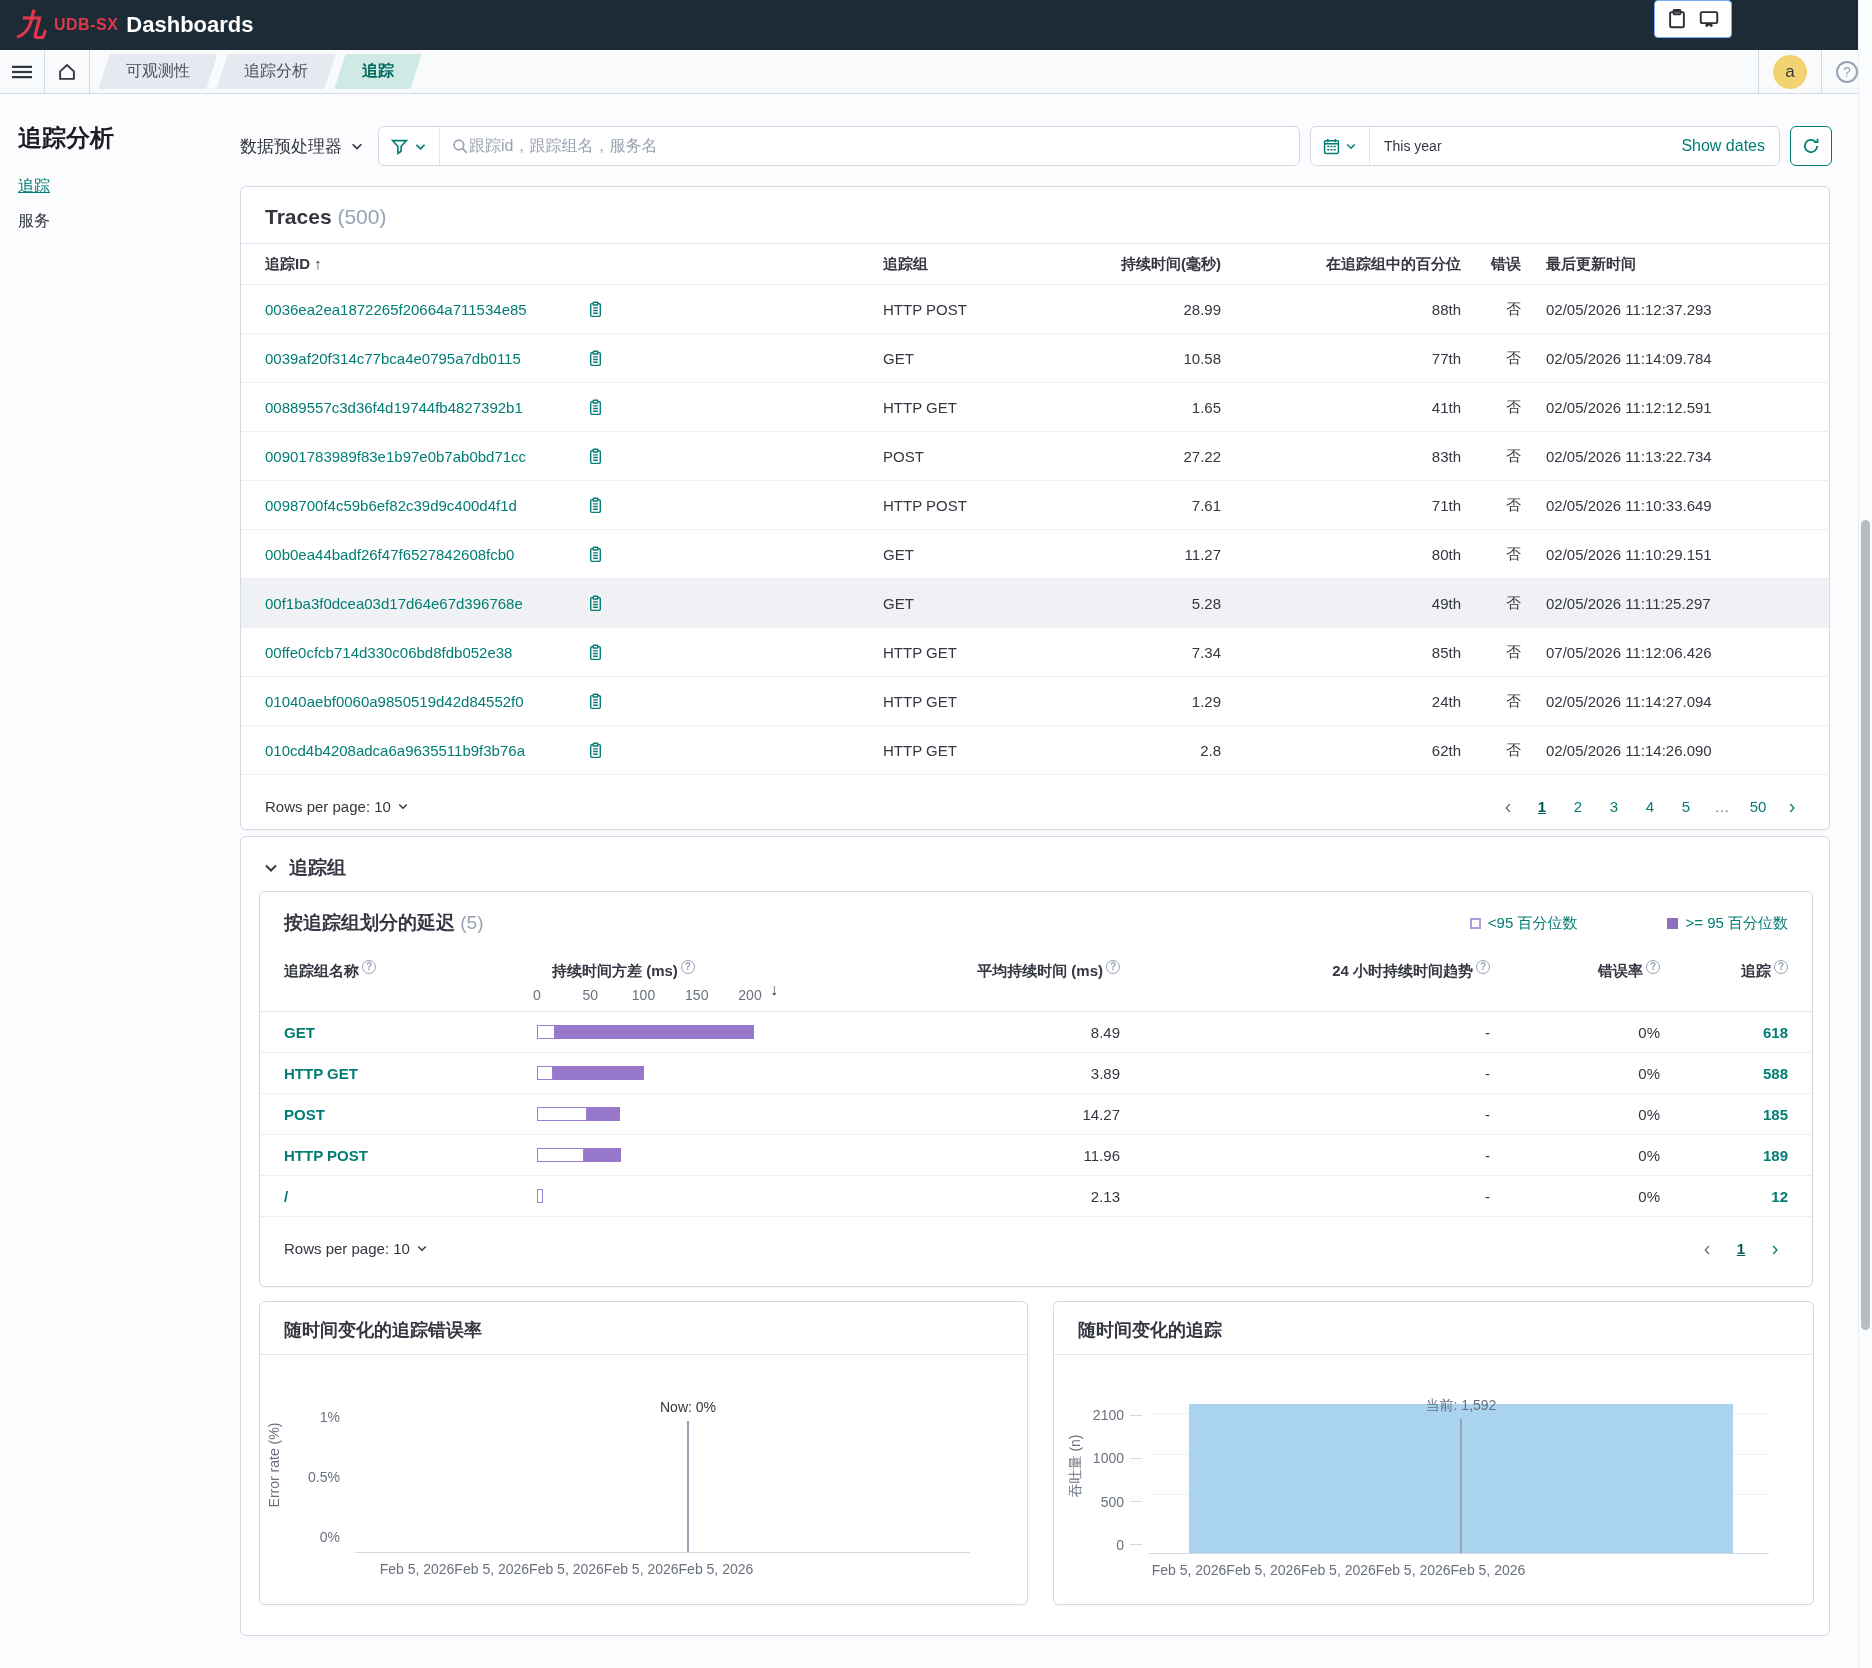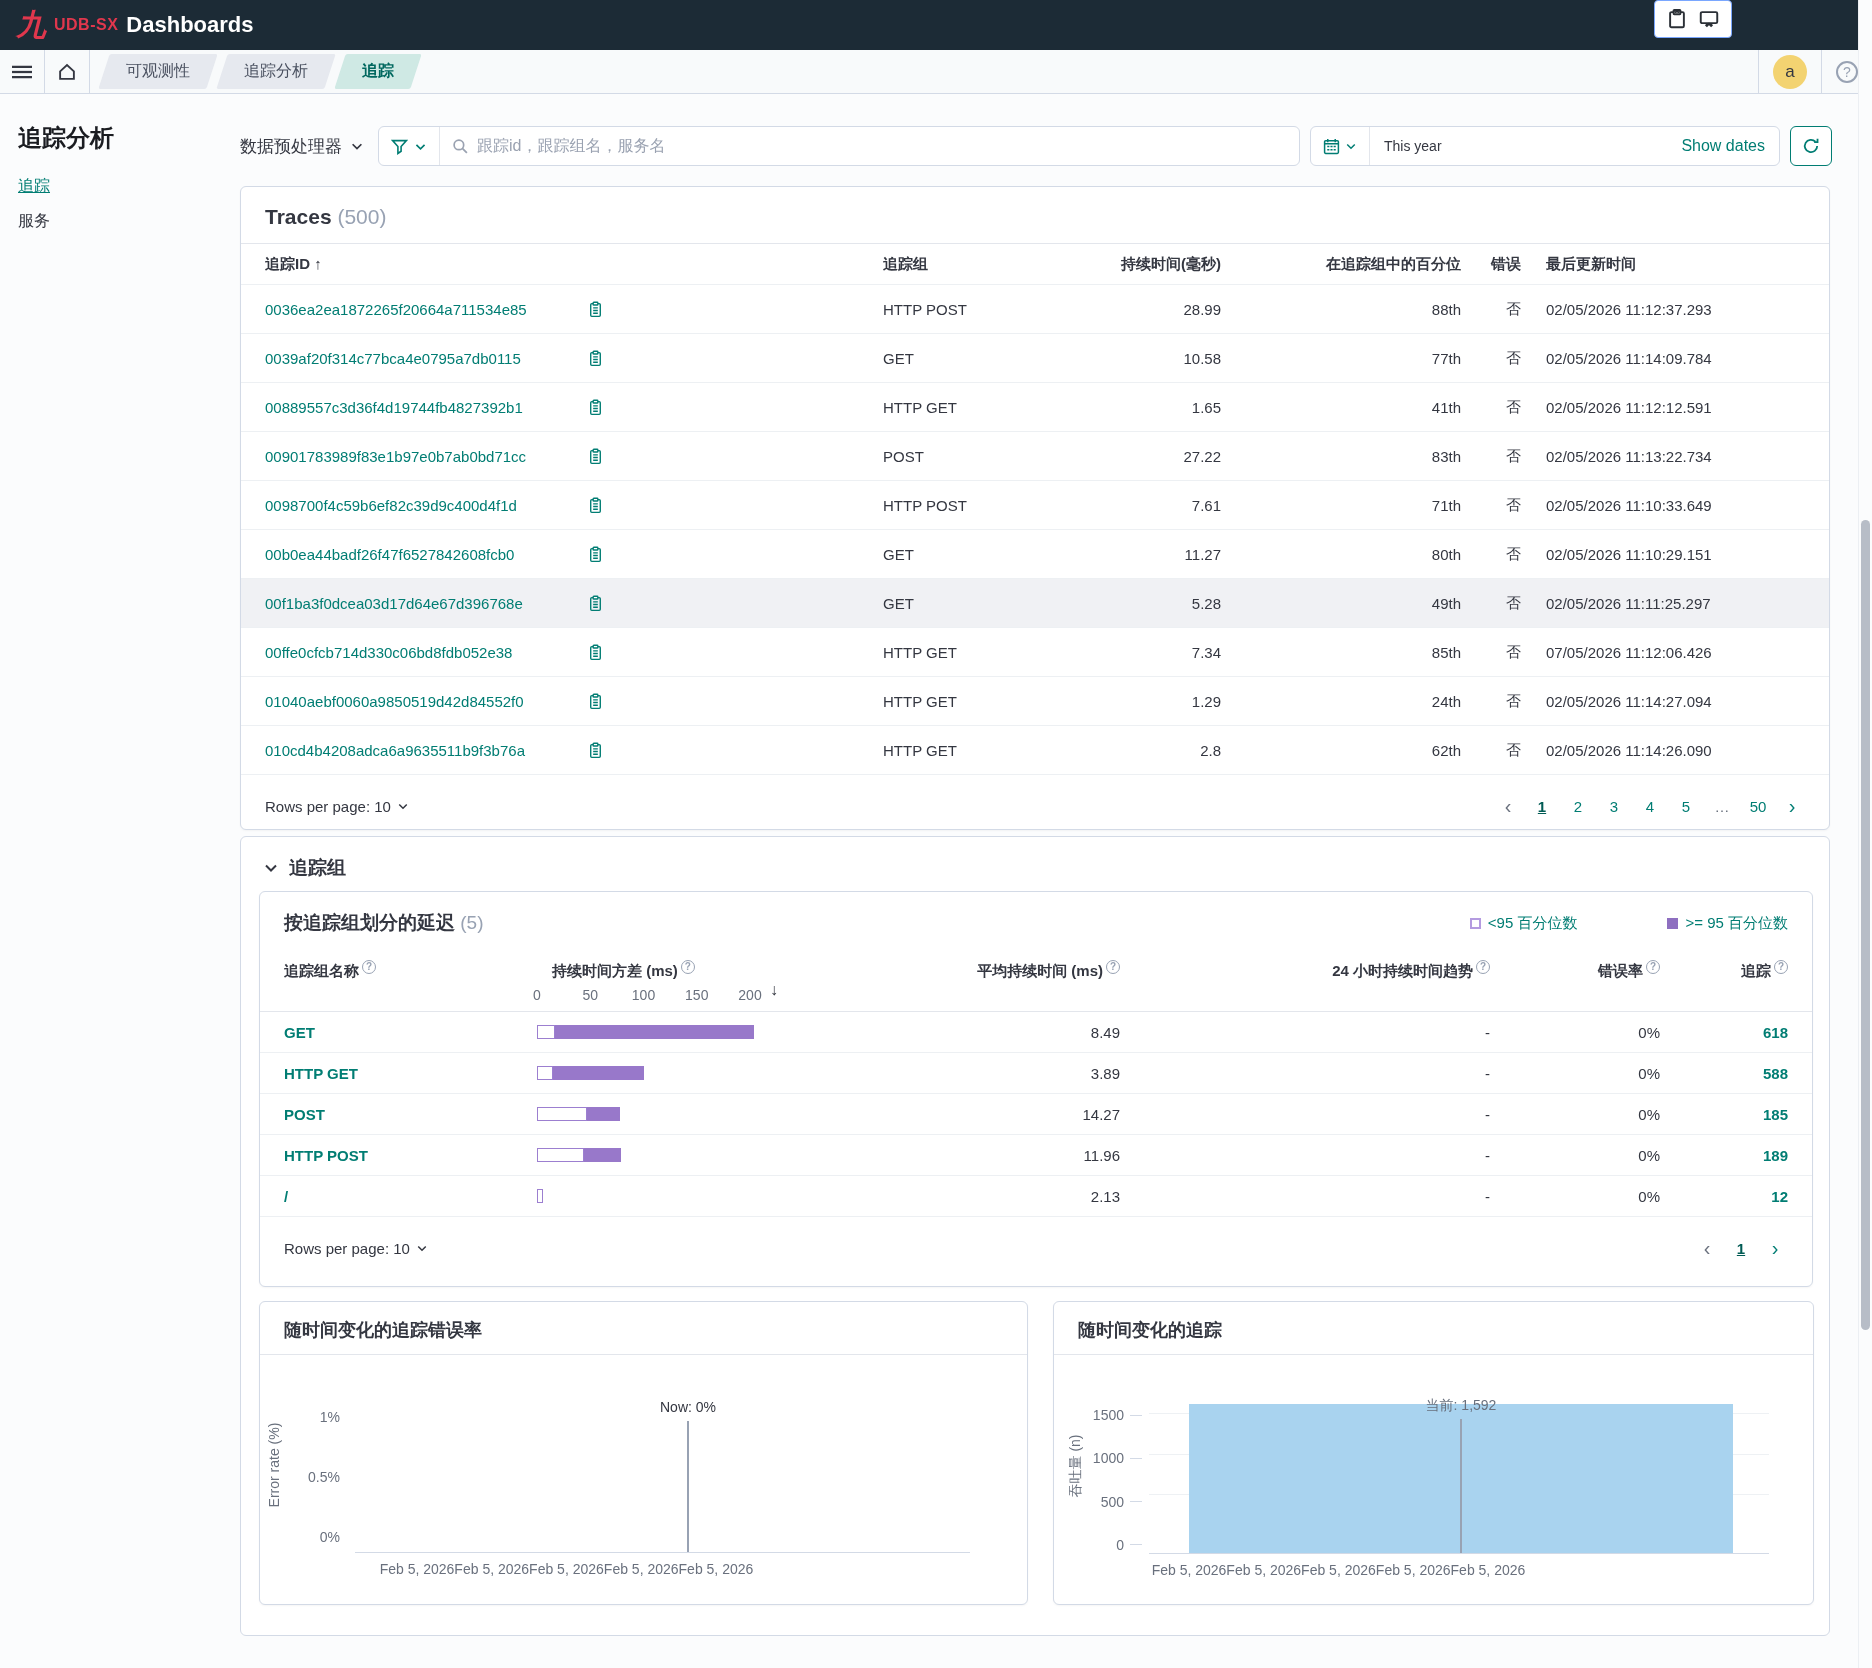--- a/index.html
+++ b/index.html
@@ -32,21 +32,21 @@
   .sidebar-title { font-size:24px; font-weight:bold; color:#1a1c21; margin-bottom:22px; }
   .side-link { display:block; font-size:16px; margin-bottom:14px; color:#343741; text-decoration:none; cursor:pointer; }
   .side-link.active { color:#017d73; text-decoration:underline; }
 
   
   .toolbar { position:absolute; left:240px; top:128px; width:1592px; height:36px; display:flex; align-items:center; }
   .src-select { display:flex; align-items:center; gap:8px; font-size:17px; color:#343741; cursor:pointer; white-space:nowrap; padding-right:14px; }
   .src-select svg { color:#343741; }
   .search-group { flex:1; height:40px; background:#fff; border:1px solid #d3dae6; border-radius:6px; display:flex; align-items:center; margin-right:10px; }
   .filter-btn { display:flex; align-items:center; gap:6px; padding:0 12px; color:#017d73; cursor:pointer; height:100%; border-right:1px solid #e3e6ec; }
-  .search-field { display:flex; align-items:center; gap:8px; flex:1; padding:0 12px; color:#69707d; }
+  .search-field { display:flex; align-items:center; flex:1; padding:0 12px; color:#69707d; }
   .search-field input { border:none; outline:none; flex:1; font-size:16px; color:#343741; background:transparent; font-family:inherit; }
   .search-field input::placeholder { color:#9aa2b1; }
   .date-group { width:470px; height:40px; background:#fff; border:1px solid #d3dae6; border-radius:6px; display:flex; align-items:center; margin-right:10px; }
   .cal-btn { display:flex; align-items:center; gap:5px; padding:0 12px; color:#017d73; height:100%; border-right:1px solid #e3e6ec; cursor:pointer; }
   .quick-range { font-size:14px; color:#343741; padding:0 14px; flex:1; }
   .show-dates { font-size:16px; color:#017d73; padding:0 14px; cursor:pointer; white-space:nowrap; }
   .refresh-btn { width:42px; height:40px; border:1px solid #017d73; border-radius:6px; background:#fff; color:#017d73; display:flex; align-items:center; justify-content:center; cursor:pointer; }
 
   
   .panel { background:#fff; border:1px solid #d3dae6; border-radius:6px; box-shadow:0 1px 2px rgba(0,0,0,.04); }
@@ -604,21 +604,21 @@
           </div>
       </div>
     </div>
 
     <div class="panel chart-panel right">
       <div class="chart-title">随时间变化的追踪</div>
       <div class="plot">
         <span class="ylab" style="left:-10px; top:102px;">吞吐量 (n)</span>
         <div class="yticks" id="tp-yticks" style="left:30px; top:52px; height:146px; width:58px;">
             <span class="ytick-line">
-              <span>1500</span>
+              <span>2100</span>
               <b class="tick-dash"></b>
             </span>
             <span class="ytick-line">
               <span>1000</span>
               <b class="tick-dash"></b>
             </span>
             <span class="ytick-line">
               <span>500</span>
               <b class="tick-dash"></b>
             </span>

